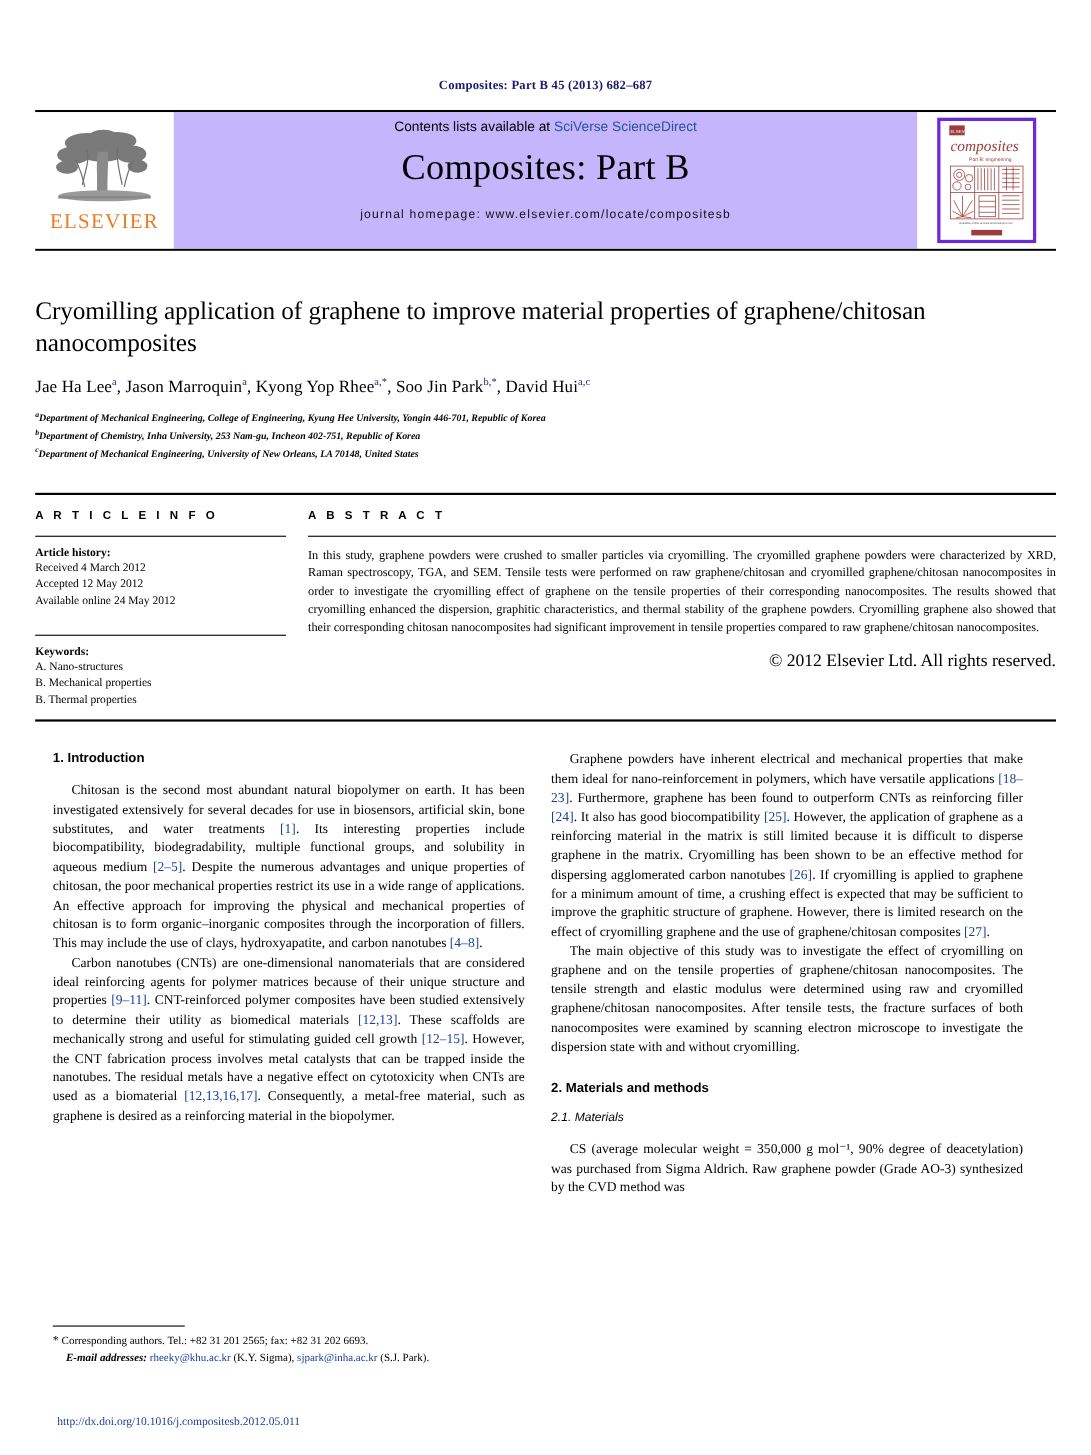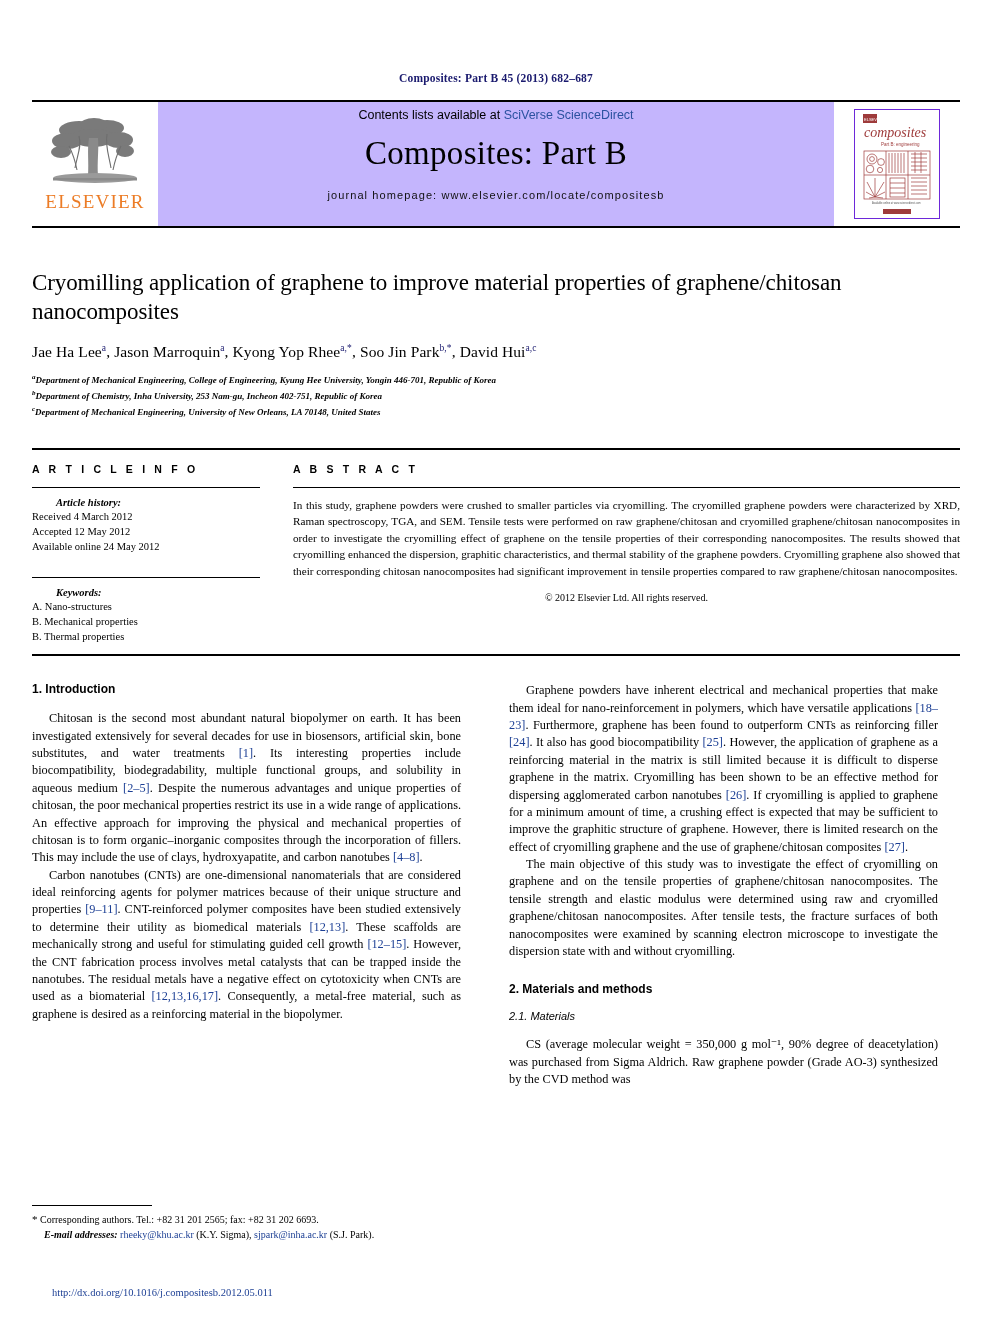--- a/index.html
+++ b/index.html
@@ -98,21 +98,21 @@
     width: 126px;
     flex: 0 0 126px;
     display: flex;
     align-items: center;
     justify-content: center;
     background: #ffffff;
   }
   .cover-thumb {
     width: 84px;
     height: 108px;
-    border: 1px solid #6d28d9;
+    border: 3px solid #6d28d9;
     background: #fdfdfd;
     position: relative;
     overflow: hidden;
   }
 
   
   .title-block {
     margin-top: 40px;
   }
   .article-title {
@@ -141,21 +141,21 @@
     font-size: 7px;
   }
   .affiliations div { white-space: nowrap; }
 
   
   .info-abstract {
     margin-top: 28px;
     border-top: 2.5px solid #000;
     padding-top: 13px;
     display: flex;
-    gap: 33px;
+    gap: 20px;
   }
   .col-info {
     width: 228px;
     flex: 0 0 228px;
   }
   .col-abstract {
     flex: 1 1 auto;
   }
   .sec-head {
     font-family: "Liberation Sans", sans-serif;
@@ -163,50 +163,49 @@
     font-weight: bold;
     letter-spacing: 3.2px;
     margin-bottom: 12px;
   }
   .rule {
     border-top: 1px solid #000;
     margin: 0 0 9px 0;
   }
   .info-label {
     font-size: 10.5px;
-    font-style: italic;
     font-weight: bold;
     margin-bottom: 1px;
-    margin-left: 24px;
   }
   .info-line {
     font-size: 10.5px;
     line-height: 1.45;
   }
   .info-gap { height: 22px; }
   .abstract-body {
     font-size: 11.2px;
     line-height: 1.47;
     text-align: justify;
   }
   .copyright {
-    font-size: 10px;
-    text-align: center;
+    font-size: 16px;
+    text-align: right;
     margin-top: 13px;
   }
   .abstract-bottom-rule {
     border-top: 2.5px solid #000;
     margin-top: 10px;
   }
 
   
   .body-cols {
     margin-top: 26px;
     display: flex;
-    gap: 48px;
+    gap: 24px;
+    margin-left: 16px;
   }
   .bcol {
     width: 429px;
     flex: 0 0 429px;
     position: relative;
   }
   h2.sect {
     font-family: "Liberation Sans", sans-serif;
     font-size: 12px;
     font-weight: bold;

